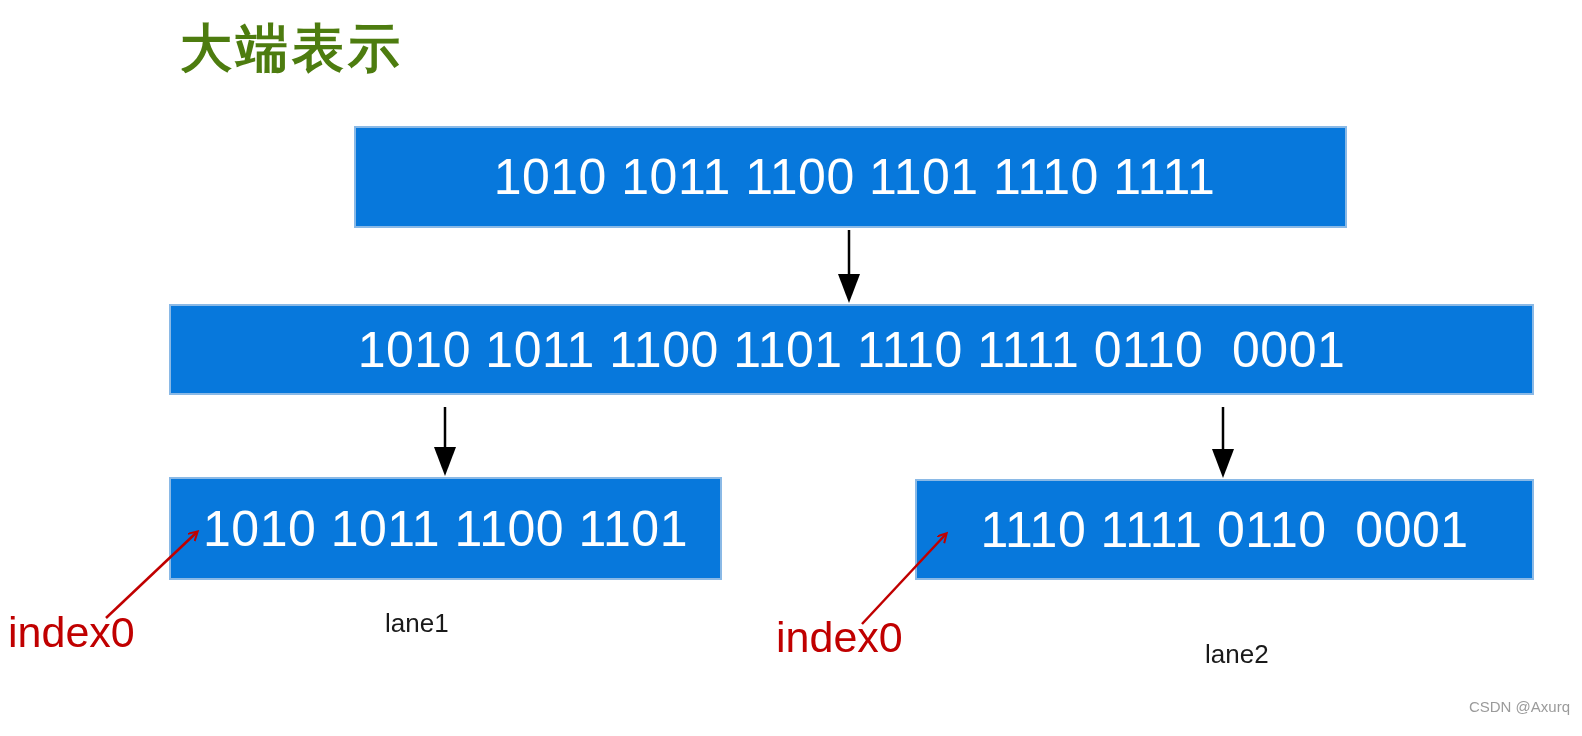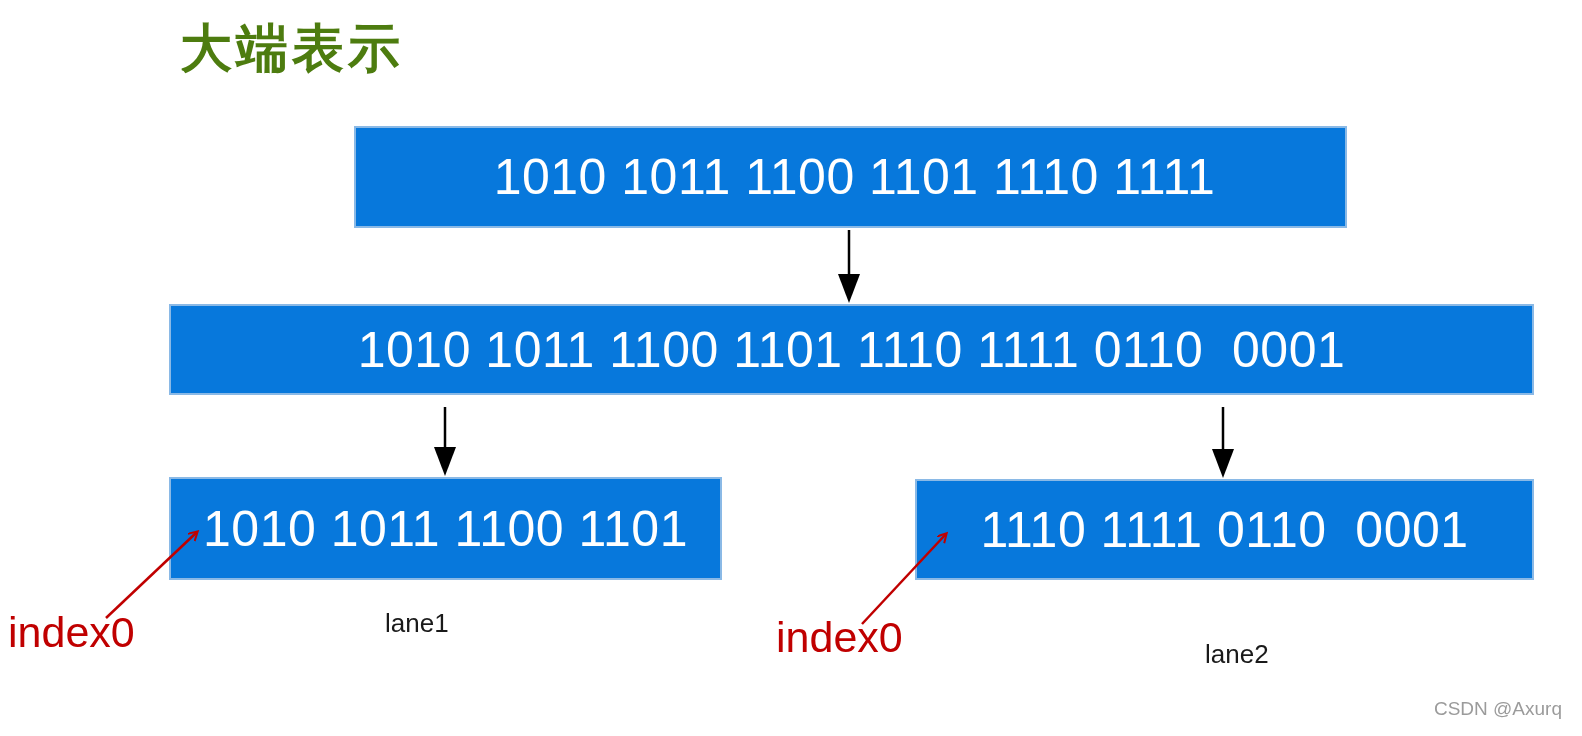--- a/index.html
+++ b/index.html
@@ -69,24 +69,24 @@
   .lane-label {
     position: absolute;
     color: #1a1a1a;
     font-size: 26px;
     white-space: pre;
   }
   .lane1-label { left: 385px;  top: 608px; }
   .lane2-label { left: 1205px; top: 610px; margin-top: 29px; }
   .watermark {
     position: absolute;
-    right: 20px;
+    right: 12px;
     top: 698px;
     color: var(--watermark-gray, #9b9b9b);
-    font-size: 19px;
+    font-size: 15px;
     white-space: pre;
   }
 </style>
 </head>
 <body>
 
 <div class="canvas">
 
   <div class="page-title">大端表示</div>
 

